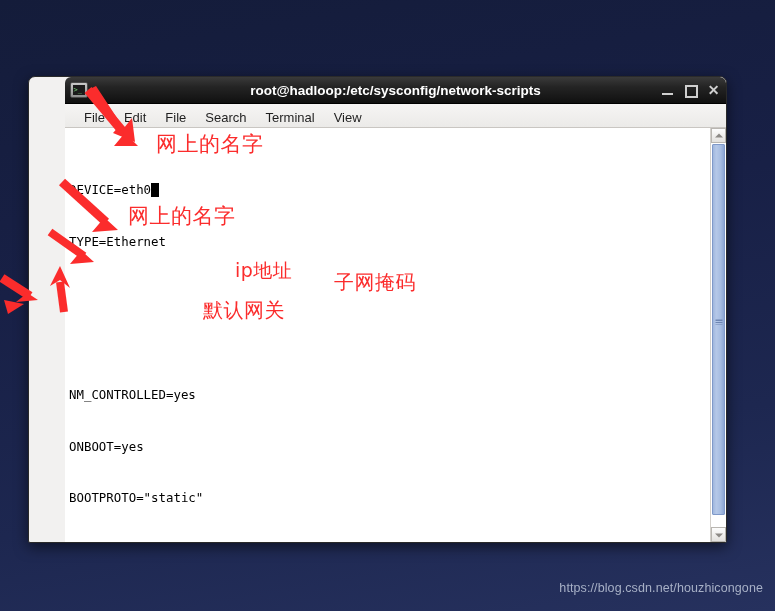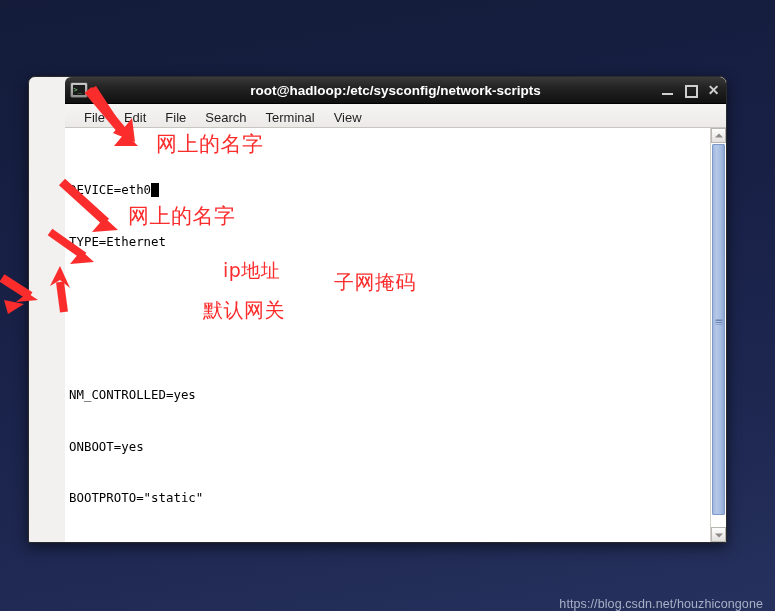--- a/index.html
+++ b/index.html
@@ -21,21 +21,21 @@
     width: 775px;
     height: 611px;
     background: linear-gradient(170deg, #141c3a 0%, #182046 40%, #1d2750 72%, #26315e 100%);
     overflow: hidden;
   }
 
   
   #watermark {
     position: absolute;
     right: 12px;
-    bottom: 0;
+    bottom: 16px;
     color: #a7b0c6;
     font-size: 12.5px;
     letter-spacing: 0.1px;
     font-family: "Liberation Sans", sans-serif;
     white-space: nowrap;
     text-align: center;
   }
 
   
   #window {
@@ -360,19 +360,19 @@
 
     <g>
       <path d="M2,278 L30,296" stroke="#fb2c2c" stroke-width="9" stroke-linecap="butt"></path>
       <polygon points="20,288 38,300 16,302 26,294" fill="#fb2c2c"></polygon>
       <polygon points="4,300 24,304 8,314" fill="#fb2c2c"></polygon>
     </g>
   </svg>
 
   <div class="anno" style="left:156px; top:130px; font-size:21px;">网上的名字</div>
   <div class="anno" style="left:128px; top:202px; font-size:21px;">网上的名字</div>
-  <div class="anno" style="left:223px; top:258px; font-size:19px;">ip地址</div>
+  <div class="anno" style="left:235px; top:258px; font-size:19px;">ip地址</div>
   <div class="anno" style="left:310px; top:269px; font-size:20px;margin-left:24px;">子网掩码</div>
   <div class="anno" style="left:203px; top:297px; font-size:20px;">默认网关</div>
 
   <div id="watermark">https://blog.csdn.net/houzhicongone</div>
 
 </div>
 
 </body></html>

